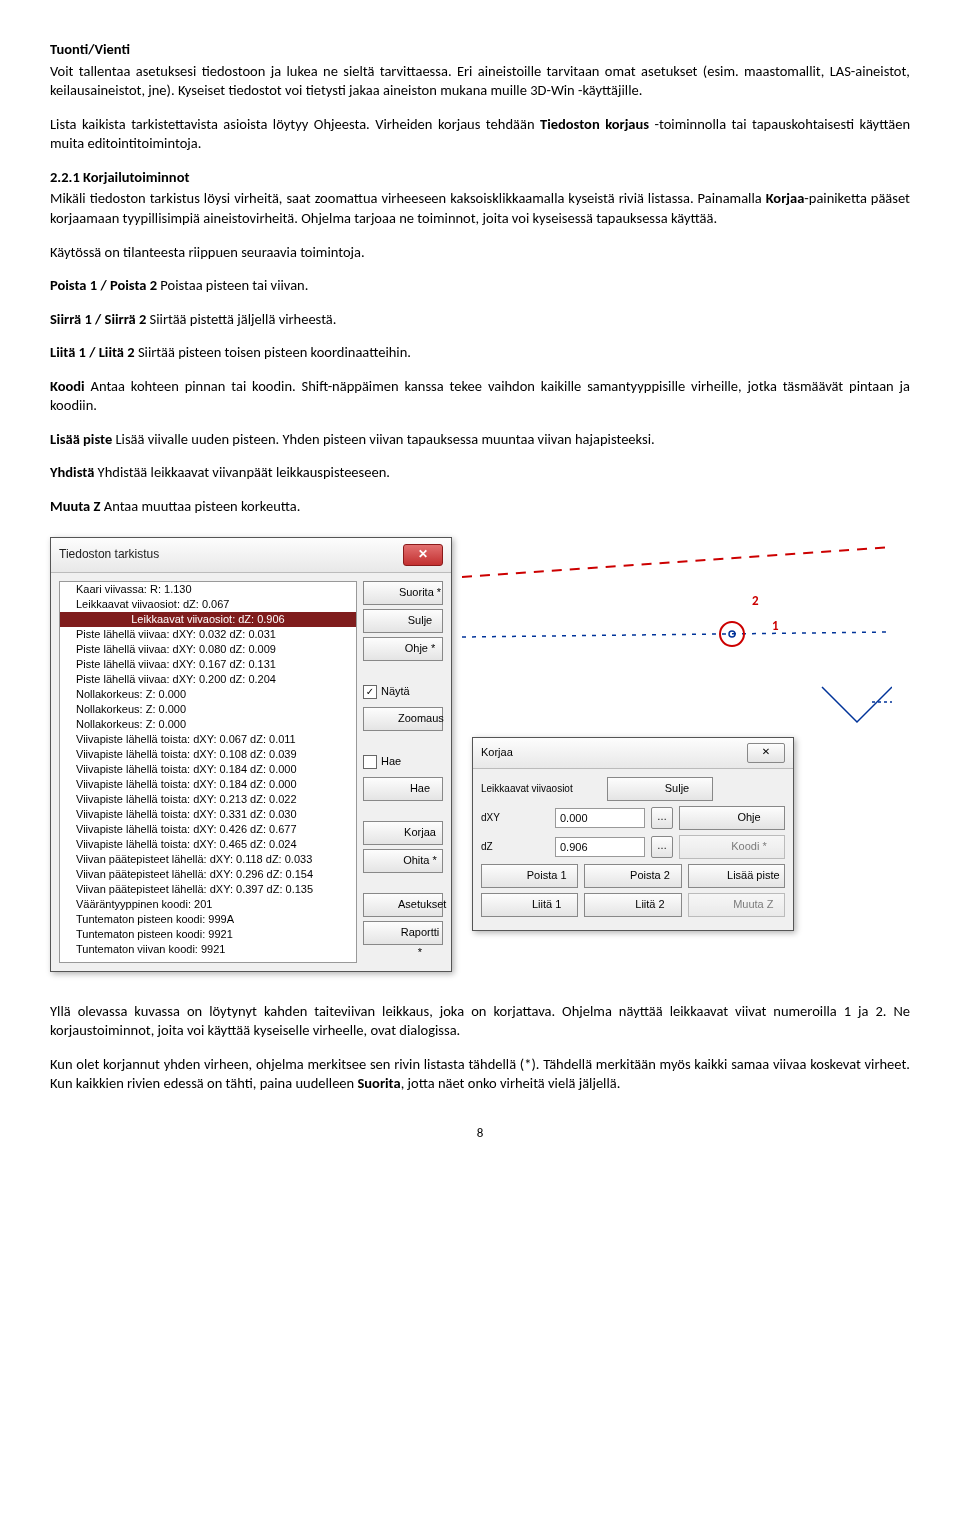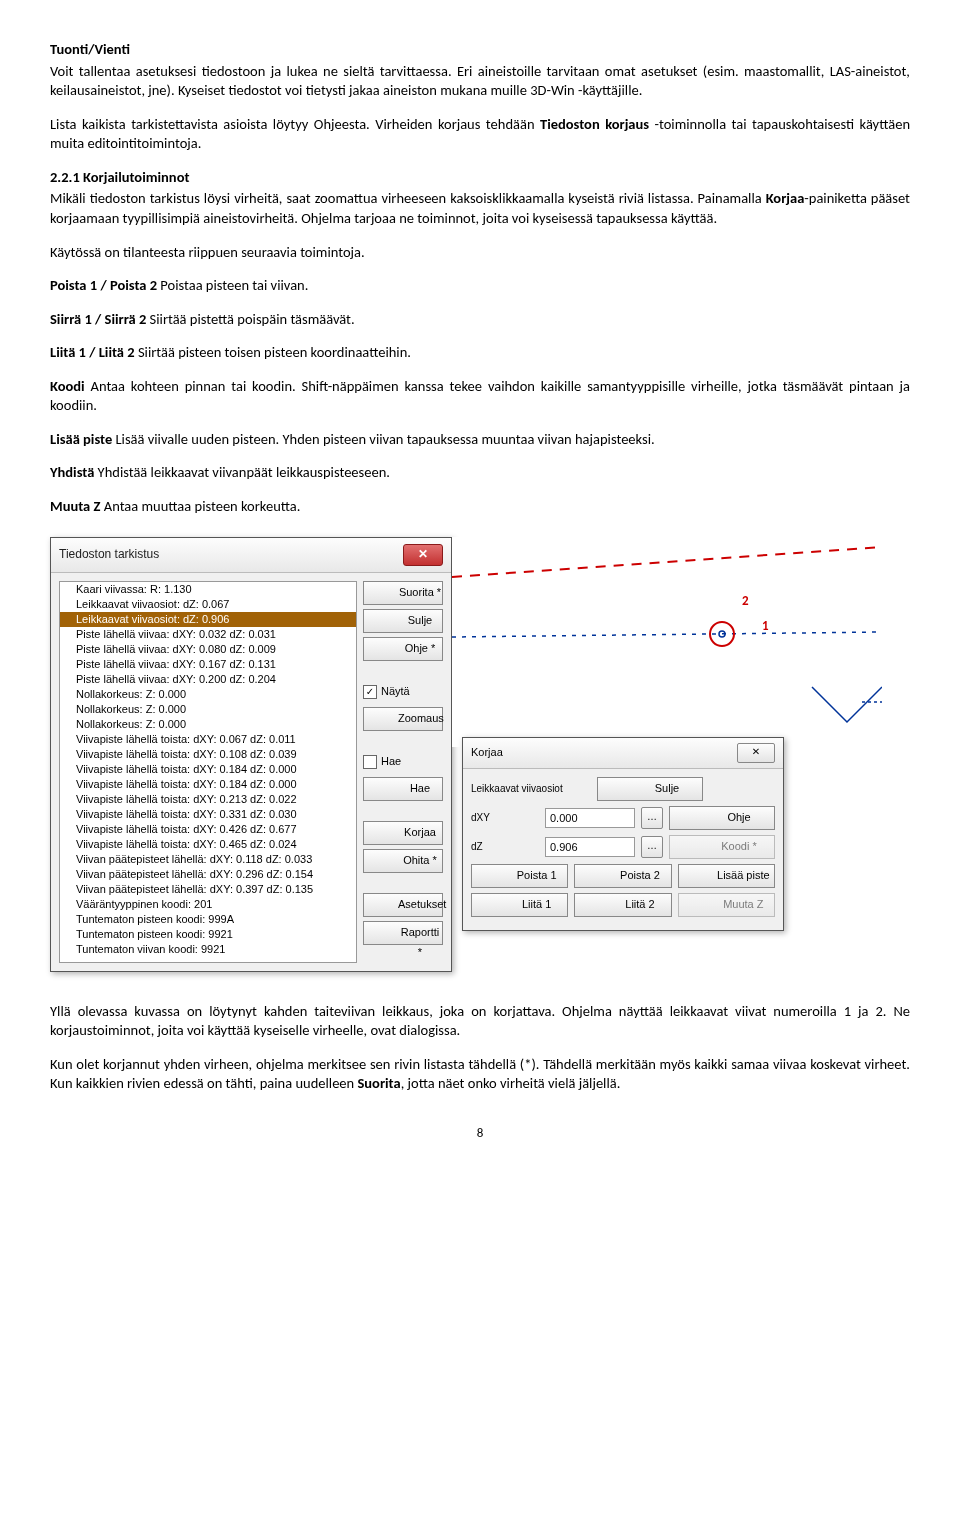--- a/index.html
+++ b/index.html
@@ -12,20 +12,21 @@
     background: #fff;
     width: 960px;
     box-sizing: border-box;
   }
   .h { font-weight: bold; }
   p { margin: 0 0 14px 0; text-align: justify; }
   .tight { margin-bottom: 2px; }
   .section { font-weight: bold; margin: 14px 0 2px 0; }
   .figure-area {
     display: flex;
+    gap: 10px;
     margin: 20px 0 30px 0;
     align-items: flex-start;
   }
   
   .dlg {
     width: 400px;
     border: 1px solid #555;
     background: #f0f0f0;
     font-family: "Segoe UI", Tahoma, sans-serif;
     font-size: 12px;
@@ -57,21 +58,21 @@
   .listbox {
     flex: 1;
     background: #fff;
     border: 1px solid #999;
     height: 380px;
     overflow: hidden;
     font-size: 11px;
     line-height: 15px;
   }
   .listbox div { padding: 0 16px; white-space: nowrap; }
-  .listbox .sel { background: #a16207; color: #fff; }
+  .listbox .sel { background: #7f1d1d; color: #fff; text-align: center; }
   .btncol {
     display: flex;
     flex-direction: column;
     gap: 4px;
     width: 80px;
   }
   .wbtn {
     border: 1px solid #888;
     background: linear-gradient(#fdfdfd,#e4e4e4);
     border-radius: 0;
@@ -162,21 +163,21 @@
   <span>Lista kaikista tarkistettavista asioista löytyy Ohjeesta. Virheiden korjaus tehdään </span><b>Tiedoston korjaus</b><span> -toiminnolla tai tapauskohtaisesti käyttäen muita editointitoimintoja.</span>
 </p>
 
 <p class="section">2.2.1 Korjailutoiminnot</p>
 <p>
   <span>Mikäli tiedoston tarkistus löysi virheitä, saat zoomattua virheeseen kaksoisklikkaamalla kyseistä riviä listassa. Painamalla </span><b>Korjaa</b><span>-painiketta pääset korjaamaan tyypillisimpiä aineistovirheitä. Ohjelma tarjoaa ne toiminnot, joita voi kyseisessä tapauksessa käyttää.</span>
 </p>
 <p>Käytössä on tilanteesta riippuen seuraavia toimintoja.</p>
 
 <p><b>Poista 1 / Poista 2</b><span>  Poistaa pisteen tai viivan.</span></p>
-<p><b>Siirrä 1 / Siirrä 2</b><span>  Siirtää pistettä poispäin täsmäävät.</span></p>
+<p><b>Siirrä 1 / Siirrä 2</b><span>  Siirtää pistettä jäljellä virheestä.</span></p>
 <p><b>Liitä 1 / Liitä 2</b><span> Siirtää pisteen toisen pisteen koordinaatteihin.</span></p>
 <p><b>Koodi</b><span> Antaa kohteen pinnan tai koodin. Shift-näppäimen kanssa tekee vaihdon kaikille samantyyppisille virheille, jotka täsmäävät pintaan ja koodiin.</span></p>
 <p><b>Lisää piste</b><span> Lisää viivalle uuden pisteen. Yhden pisteen viivan tapauksessa muuntaa viivan hajapisteeksi.</span></p>
 <p><b>Yhdistä</b><span> Yhdistää leikkaavat viivanpäät leikkauspisteeseen.</span></p>
 <p><b>Muuta Z</b><span> Antaa muuttaa pisteen korkeutta.</span></p>
 
 <div class="figure-area">
 
   <div class="dlg">
     <div class="dlg-title">

